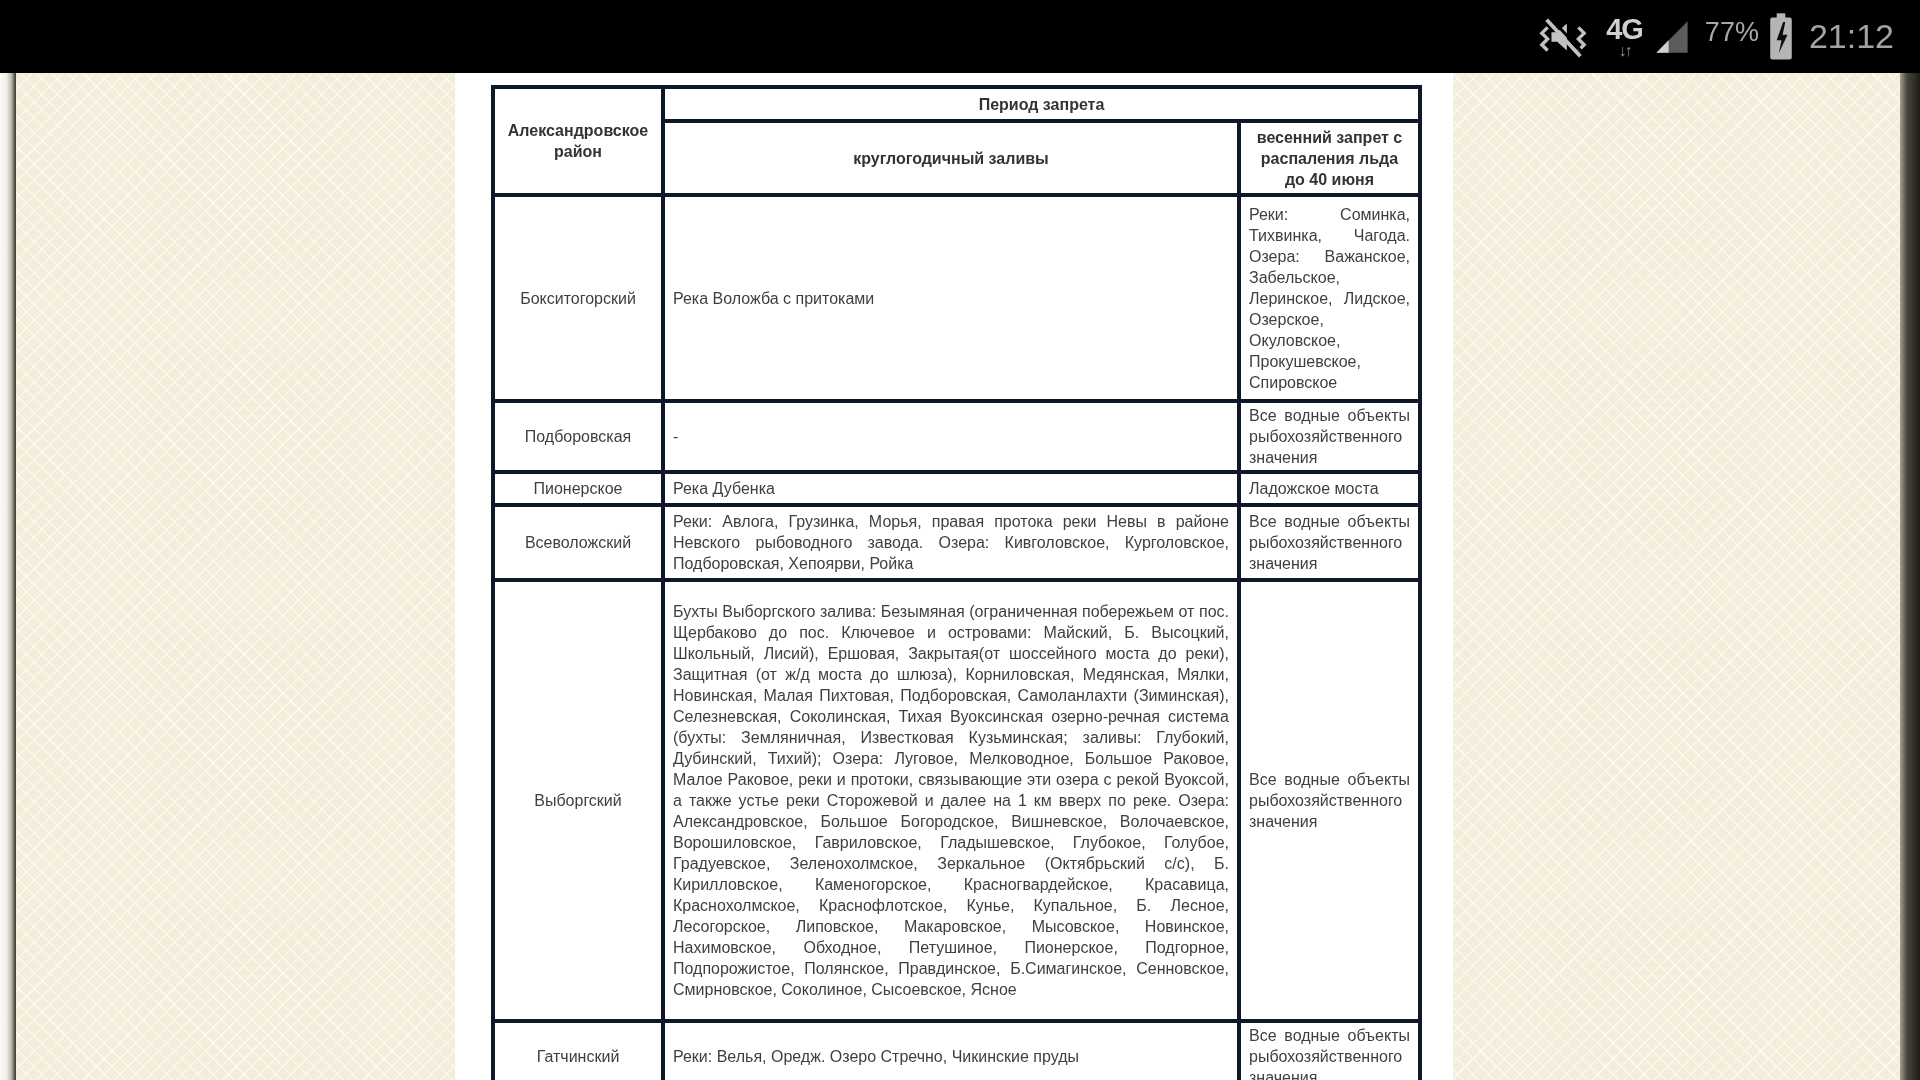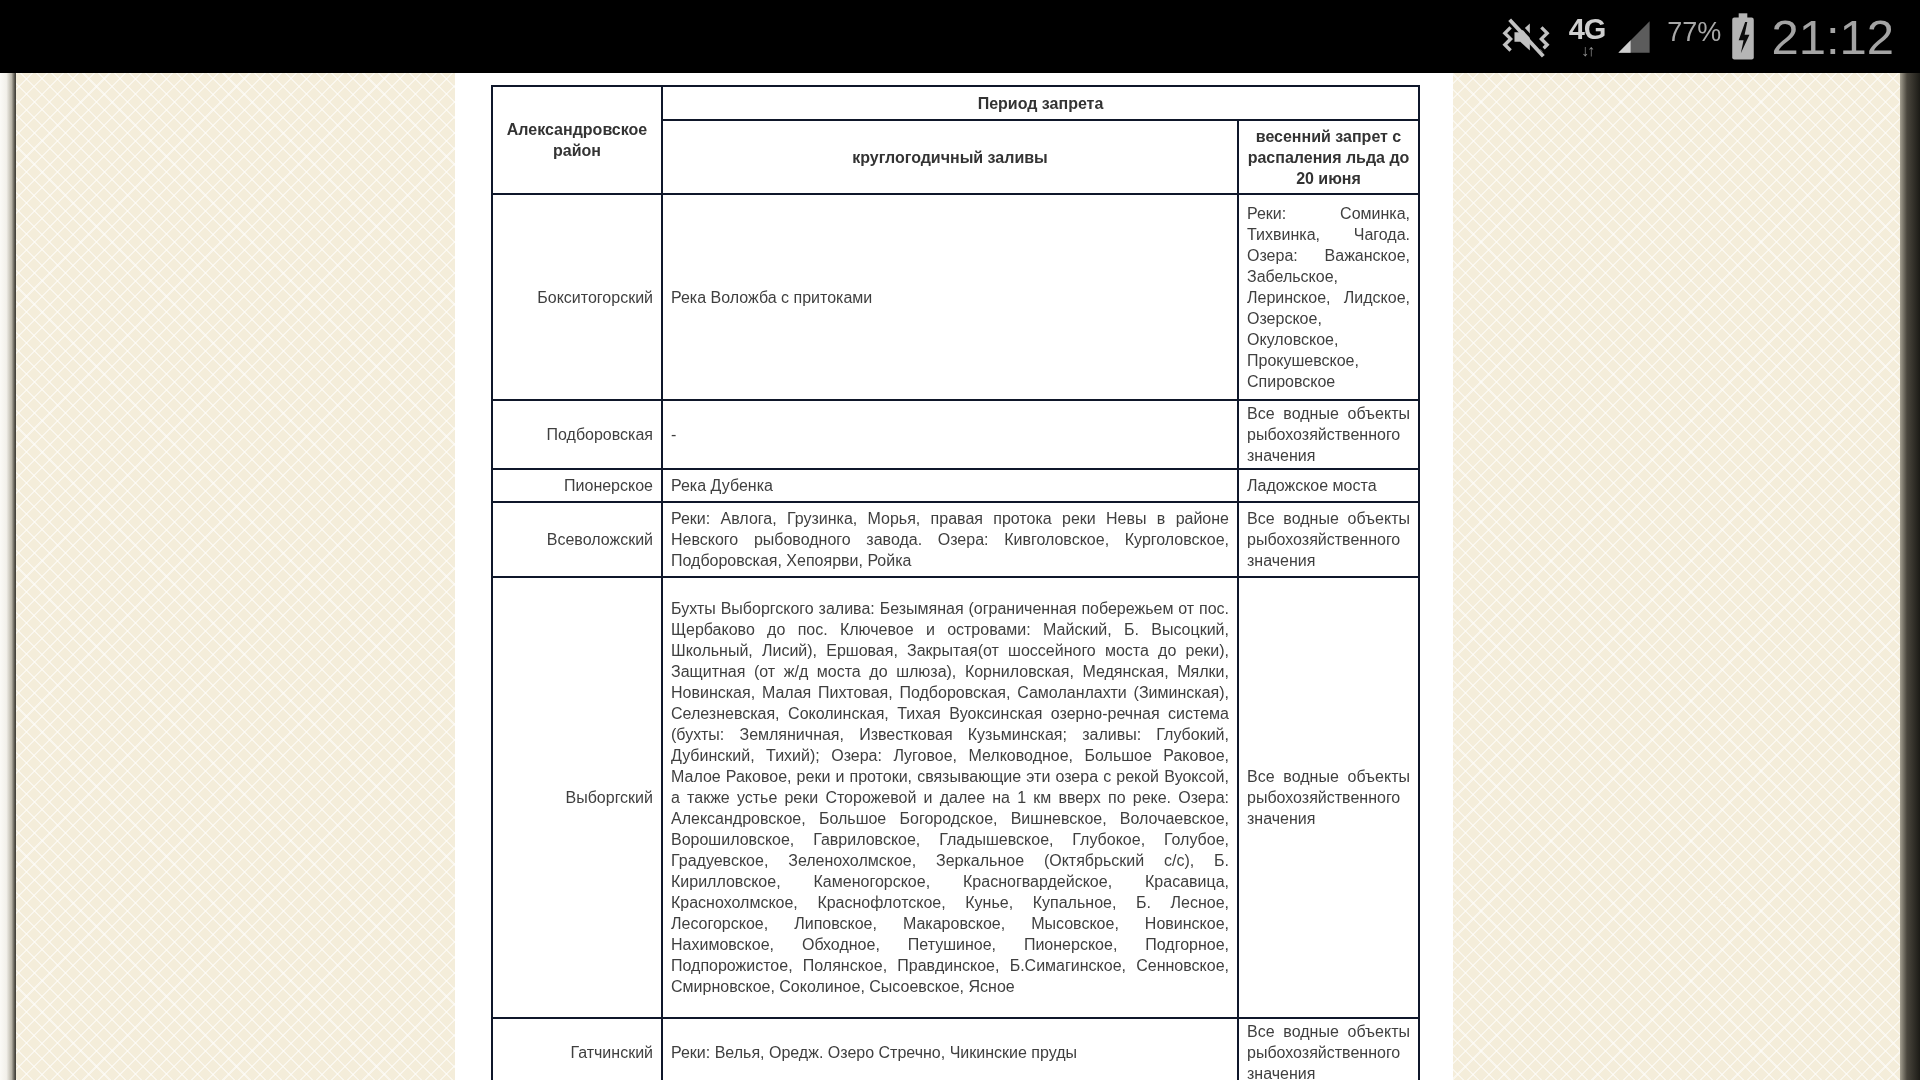--- a/index.html
+++ b/index.html
@@ -10,21 +10,21 @@
   
   .status-bar{
     position:absolute;top:0;left:0;width:1920px;height:73px;background:#000;
     display:flex;align-items:center;justify-content:flex-end;
   }
   .sb-item{flex:0 0 auto;}
   .net-block{display:flex;flex-direction:column;align-items:center;margin:0 10px 0 16px;}
   .net-type{font-size:29px;font-weight:bold;color:#cfcfcf;line-height:29px;letter-spacing:-1px;}
   .net-arrows{font-size:16px;color:#8f8f8f;line-height:14px;letter-spacing:-2px;}
   .batt-pct{font-size:27px;color:#a8a8a8;margin:0 8px 8px 14px;}
-  .clock{font-size:49px;color:#a4a4a4;margin:0 26px 0 14px;letter-spacing:0px;}
+  .clock{font-size:34px;color:#a4a4a4;margin:0 26px 0 14px;letter-spacing:0px;}
   
   .page{
     position:absolute;top:73px;left:0;width:1920px;height:1007px;
     background-color:#f4edda;
     background-image:
       repeating-linear-gradient(45deg, rgba(255,255,255,.55) 0 1.5px, rgba(255,255,255,0) 1.5px 11px),
       repeating-linear-gradient(135deg, rgba(255,255,255,.55) 0 1.5px, rgba(255,255,255,0) 1.5px 11px);
   }
   .panel{
     position:absolute;top:0;left:455px;width:998px;height:1007px;
@@ -38,25 +38,25 @@
     position:absolute;top:0;right:0;width:20px;height:1007px;
     background:linear-gradient(to right,#a49f90 0%,#4a463d 35%,#1c1b16 100%);
   }
   
   table.ban{
     border-collapse:collapse;table-layout:fixed;width:927px;
     margin:12px 0 0 36px;
     font-size:16px;line-height:21px;color:#3f3f3f;
   }
   table.ban th,table.ban td{
-    border:2px solid #0f172a;padding:2px 8px;vertical-align:middle;
+    border:4px solid #0f172a;padding:2px 8px;vertical-align:middle;
     overflow:hidden;
   }
   table.ban th{font-weight:bold;text-align:center;color:#333;}
-  td.c1{text-align:right;}
+  td.c1{text-align:center;}
   td.c2,td.c3{text-align:justify;}
   .col1{width:170px;}.col2{width:576px;}.col3{width:181px;}
   tr.hra{height:34px;}
   tr.hrb{height:74px;}
   tr.r1{height:206px;}
   tr.r2{height:68px;}
   tr.r3{height:33px;}
   tr.r4{height:75px;}
   tr.r5{height:441px;}
   tr.r6{height:68px;}
@@ -105,21 +105,21 @@
             <col class="col2">
             <col class="col3">
         </colgroup>
         <thead>
           <tr class="hra">
             <th rowspan="2">Александровское район</th>
             <th colspan="2">Период запрета</th>
           </tr>
           <tr class="hrb">
             <th>круглогодичный заливы</th>
-            <th>весенний запрет с распаления льда до 20 июня</th>
+            <th>весенний запрет с распаления льда до 40 июня</th>
           </tr>
         </thead>
         <tbody>
           <tr class="r1">
             <td class="c1">Бокситогорский</td>
             <td class="c2">Река Воложба с притоками</td>
             <td class="c3">Реки: Соминка, Тихвинка, Чагода. Озера: Важанское, Забельское, Леринское, Лидское, Озерское, Окуловское, Прокушевское, Спировское</td>
           </tr>
           <tr class="r2">
             <td class="c1">Подборовская</td>

